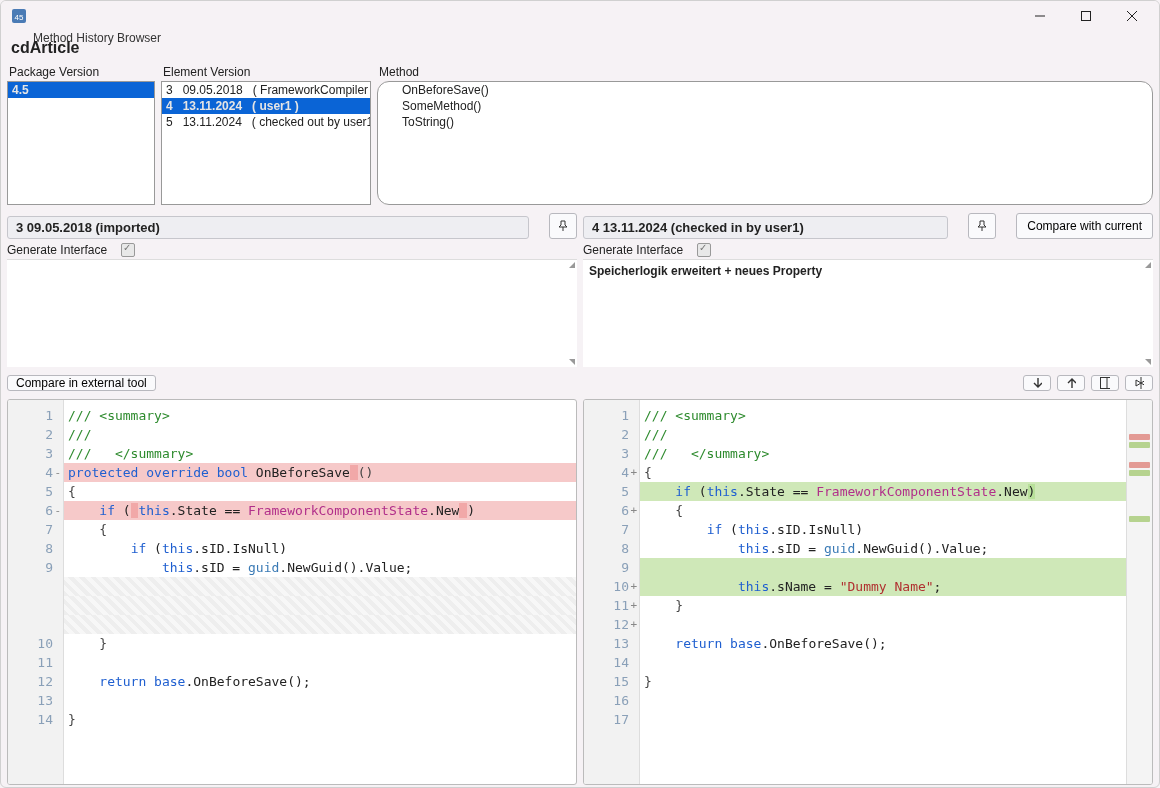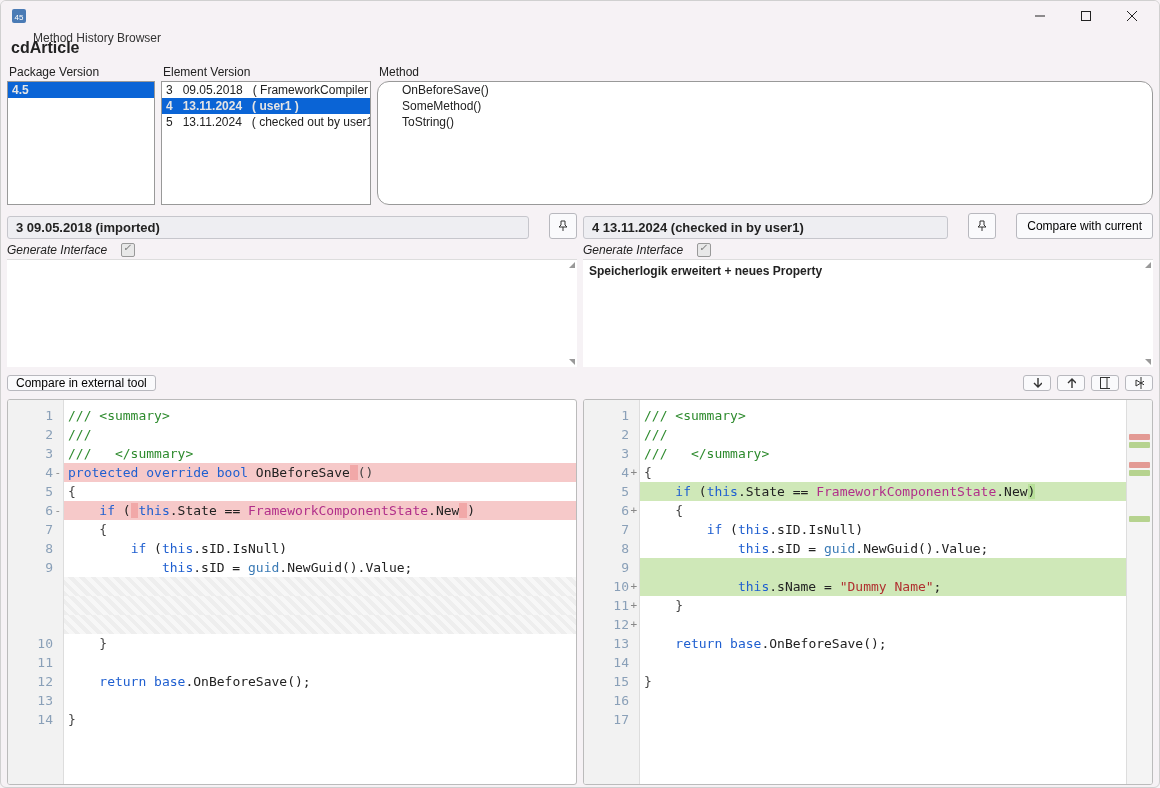--- a/index.html
+++ b/index.html
@@ -43,21 +43,21 @@
   .listbox .row.selected { background:#0a64d6; color:#e5e5e5;font-weight:bold; }
 
   
   .ver-row { display:flex; gap:6px; margin-top:8px;}
   .ver-half { flex:1; display:flex; flex-direction:column; }
   .ver-head { display:flex; align-items:flex-end; gap:20px; }
   .ver-title { flex:1; font-size:13px; font-weight:bold; background:#eeeef2; border:1px solid #c6c6cc; padding:3px 8px; border-radius:3px; }
   .pin-btn { width:28px; height:26px; border:1px solid #b8b8be; border-radius:3px; background:#fafafc; display:flex; align-items:center; justify-content:center;}
   .compare-cur { height:26px; border:1px solid #b8b8be; border-radius:3px; background:#fafafc; padding:0 10px; font-size:12px;}
 
-  .gen-if-row { display:flex; align-items:center; gap:14px; margin-top:4px;font-style:italic;}
+  .gen-if-row { display:flex; align-items:center; gap:14px; margin-top:4px;}
   .gen-if-label { font-size:12px; color:#222;}
   .chk { width:14px; height:14px; border:1px solid #999; border-radius:2px; background:#e8e8e8; position:relative;}
   .chk::after{content:"✓"; font-size:10px; color:#777; position:absolute; left:1px; top:-2px;}
   .comment-box { margin-top:2px; background:#fff; border:none; height:108px; position:relative; padding:4px 6px; font-size:12px; border-top:1px solid #ddd;font-weight:bold;}
   .comment-scroll{ position:absolute; right:2px; bottom:2px; width:0;height:0; border-left:6px solid transparent; border-top:6px solid #999;}
   .comment-scroll.up{ bottom:auto; top:2px; border-top:none; border-bottom:6px solid #999;}
 
   
   .diff-toolbar { display:flex; align-items:center; gap:6px; margin-top:6px; padding:2px 0;}
   .tool-btn { height:16px; border:1px solid #b8b8be; border-radius:3px; background:#fafafc; padding:0 8px; font-size:12px; display:flex; align-items:center;}

